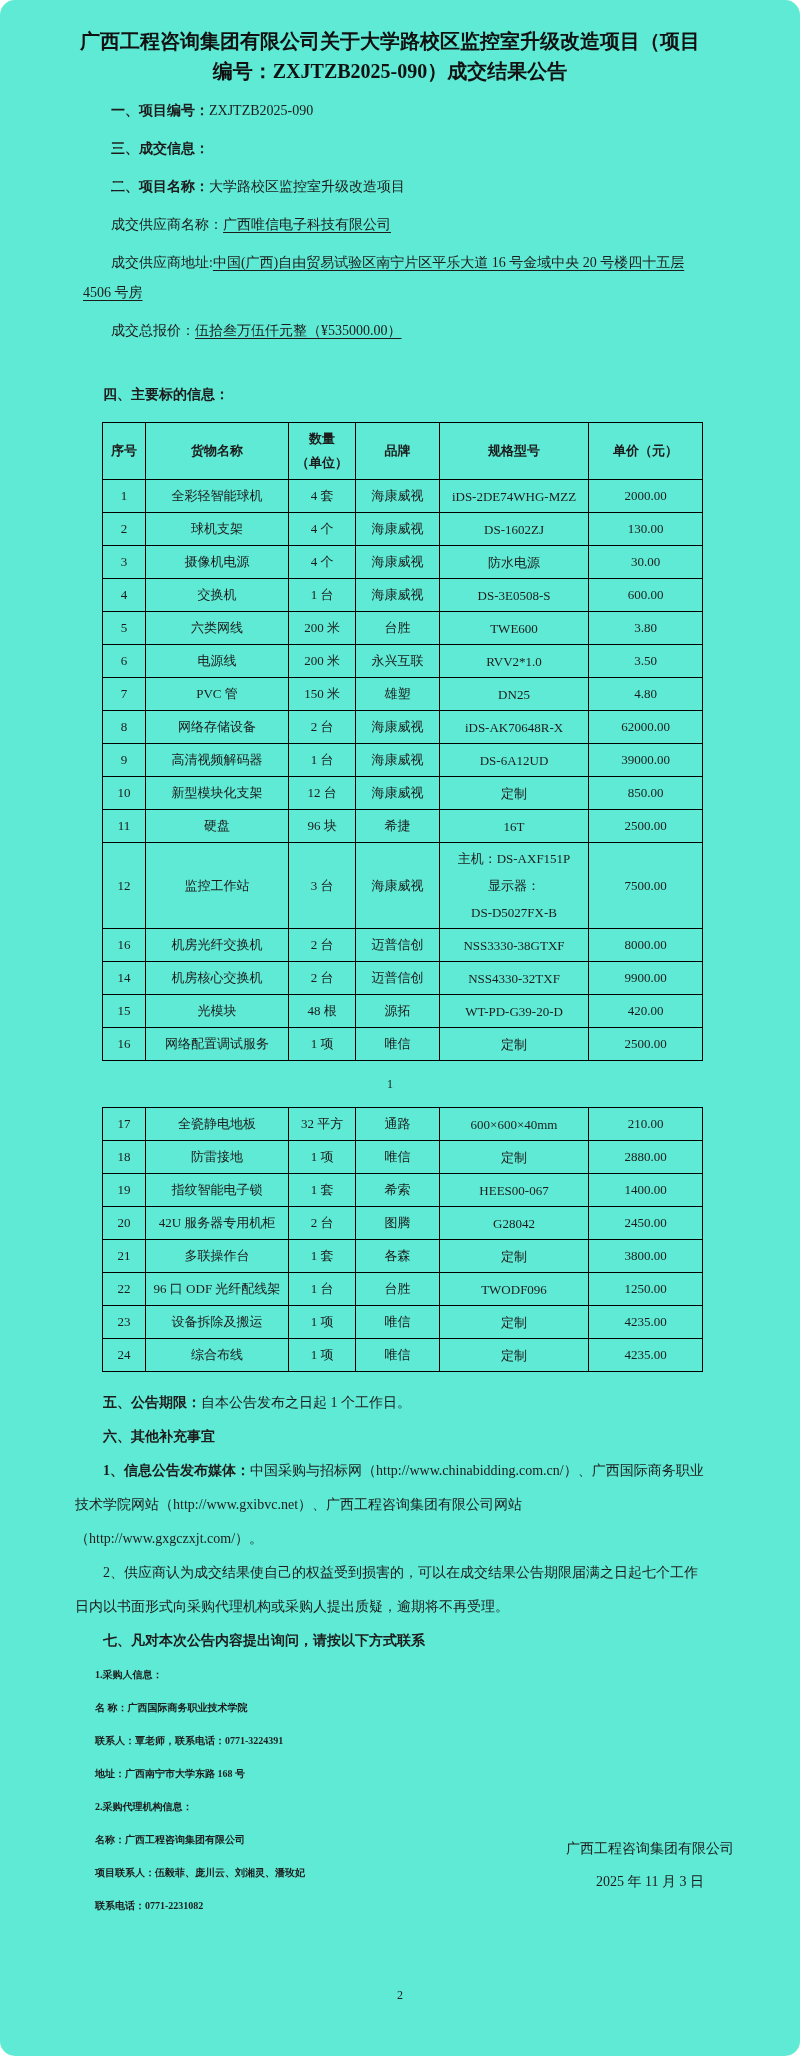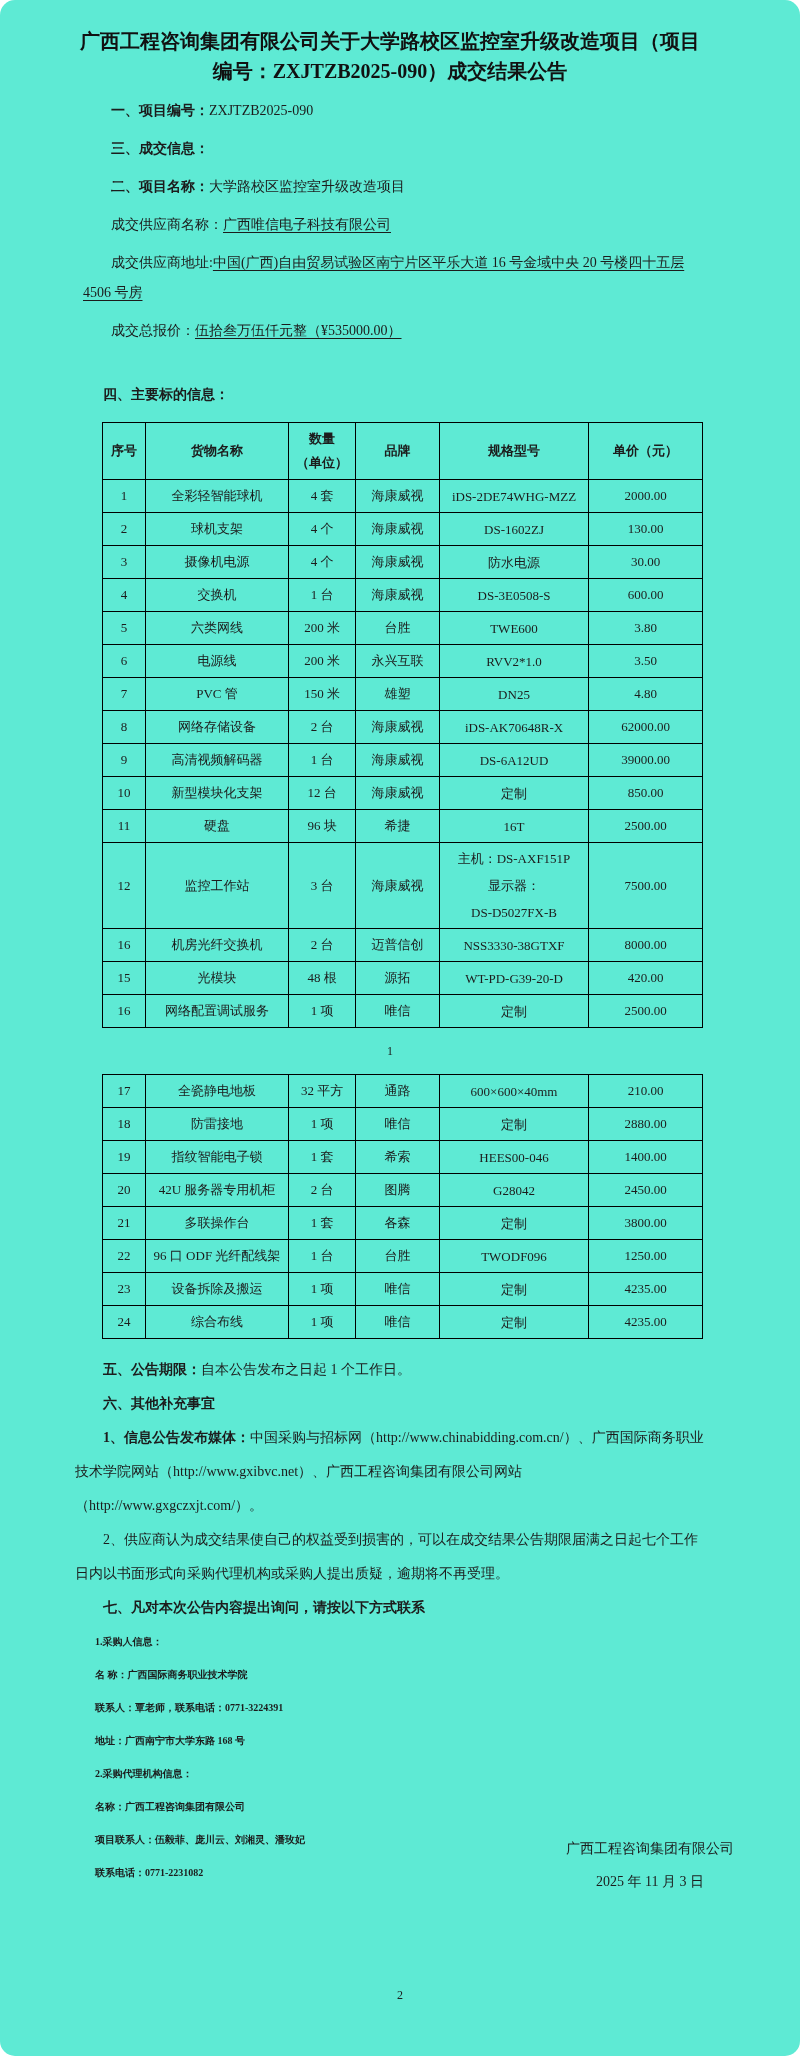--- a/index.html
+++ b/index.html
@@ -185,20 +185,28 @@
         </tr>
         <tr>
           <td>16</td>
           <td>机房光纤交换机</td>
           <td>2 台</td>
           <td>迈普信创</td>
           <td class="spec">NSS3330-38GTXF</td>
           <td>8000.00</td>
         </tr>
         <tr>
+          <td>14</td>
+          <td>机房核心交换机</td>
+          <td>2 台</td>
+          <td>迈普信创</td>
+          <td class="spec">NSS4330-32TXF</td>
+          <td>9900.00</td>
+        </tr>
+        <tr>
           <td>15</td>
           <td>光模块</td>
           <td>48 根</td>
           <td>源拓</td>
           <td class="spec">WT-PD-G39-20-D</td>
           <td>420.00</td>
         </tr>
         <tr>
           <td>16</td>
           <td>网络配置调试服务</td>
@@ -236,21 +244,21 @@
           <td>1 项</td>
           <td>唯信</td>
           <td class="spec">定制</td>
           <td>2880.00</td>
         </tr>
         <tr>
           <td>19</td>
           <td>指纹智能电子锁</td>
           <td>1 套</td>
           <td>希索</td>
-          <td class="spec">HEES00-046</td>
+          <td class="spec">HEES00-067</td>
           <td>1400.00</td>
         </tr>
         <tr>
           <td>20</td>
           <td>42U 服务器专用机柜</td>
           <td>2 台</td>
           <td>图腾</td>
           <td class="spec">G28042</td>
           <td>2450.00</td>
         </tr>

